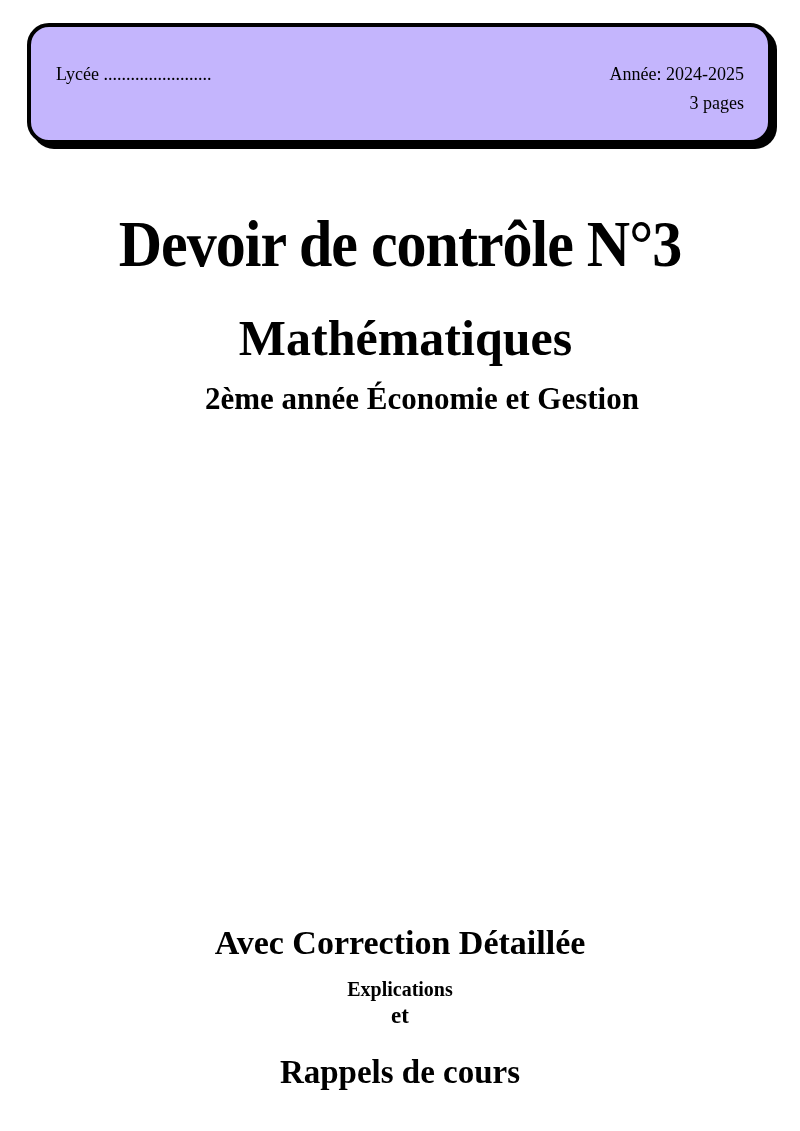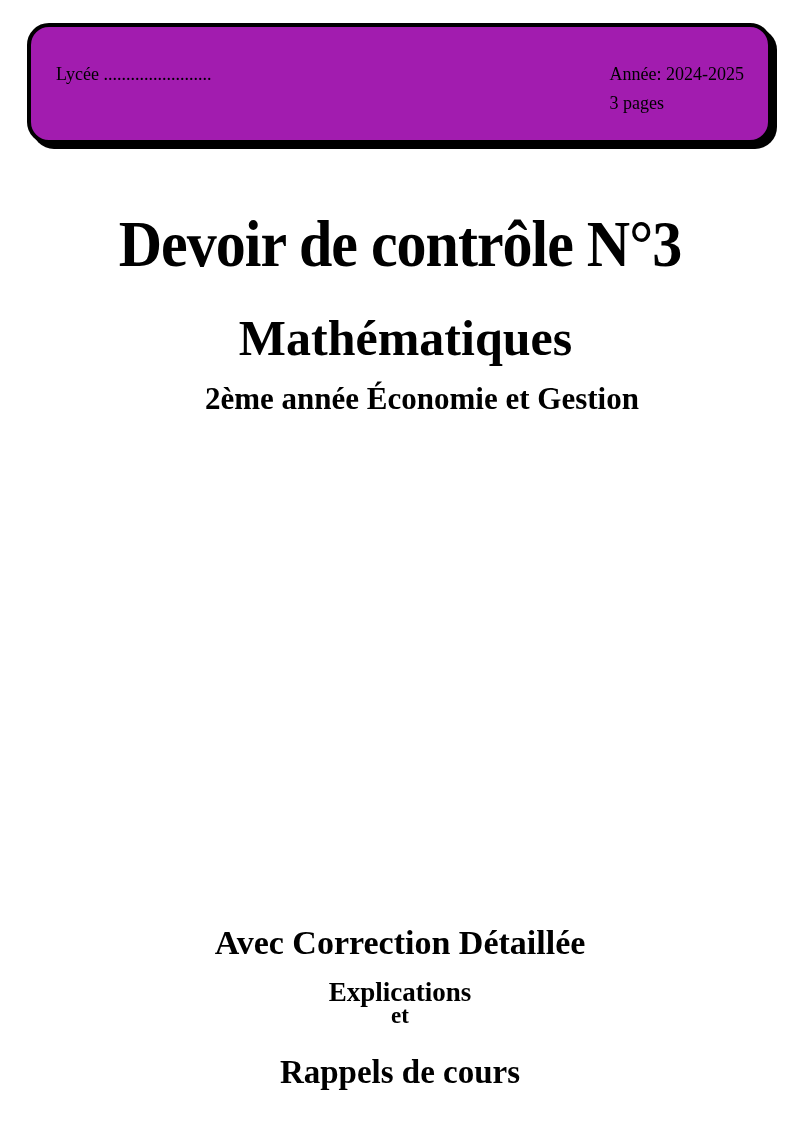--- a/index.html
+++ b/index.html
@@ -20,32 +20,32 @@
   .header-box {
     position: absolute;
     left: 27px;
     top: 23px;
     width: 745px;
     height: 121px;
     box-sizing: border-box;
     border: 4px solid #000;
     border-radius: 22px;
     box-shadow: 5px 5px 0 0 #000;
-    background: #a21caf;
+    background: #c4b5fd;
     display: flex;
     justify-content: space-between;
     align-items: flex-start;
     padding: 33px 24px 0 25px;
     font-family: Liberation Serif, serif;
   }
   .header-col {
     display: flex;
     flex-direction: column;
   }
-  .header-col.right { text-align: left; }
+  .header-col.right { text-align: right; }
   .header-line {
     font-size: 18px;
     line-height: 29px;
     white-space: pre;
   }
 
   
   .center-line {
     position: absolute;
     left: 0;
@@ -68,21 +68,21 @@
     margin-left: 11px;
   }
   .title-level {
     top: 383px;
     font-size: 31px;
     padding-left: 44px;
   }
 
   
   .footer-line1 { top: 926px;  font-size: 34px; }
-  .footer-line2 { top: 979px;  font-size: 27px; }
+  .footer-line2 { top: 979px;  font-size: 20px; }
   .footer-line3 { top: 1004px; font-size: 23px; }
   .footer-line4 { top: 1056px; font-size: 33px; }
 </style>
 </head>
 <body>
 
 <div class="page">
 
   <div class="header-box">
     <div class="header-col left">

